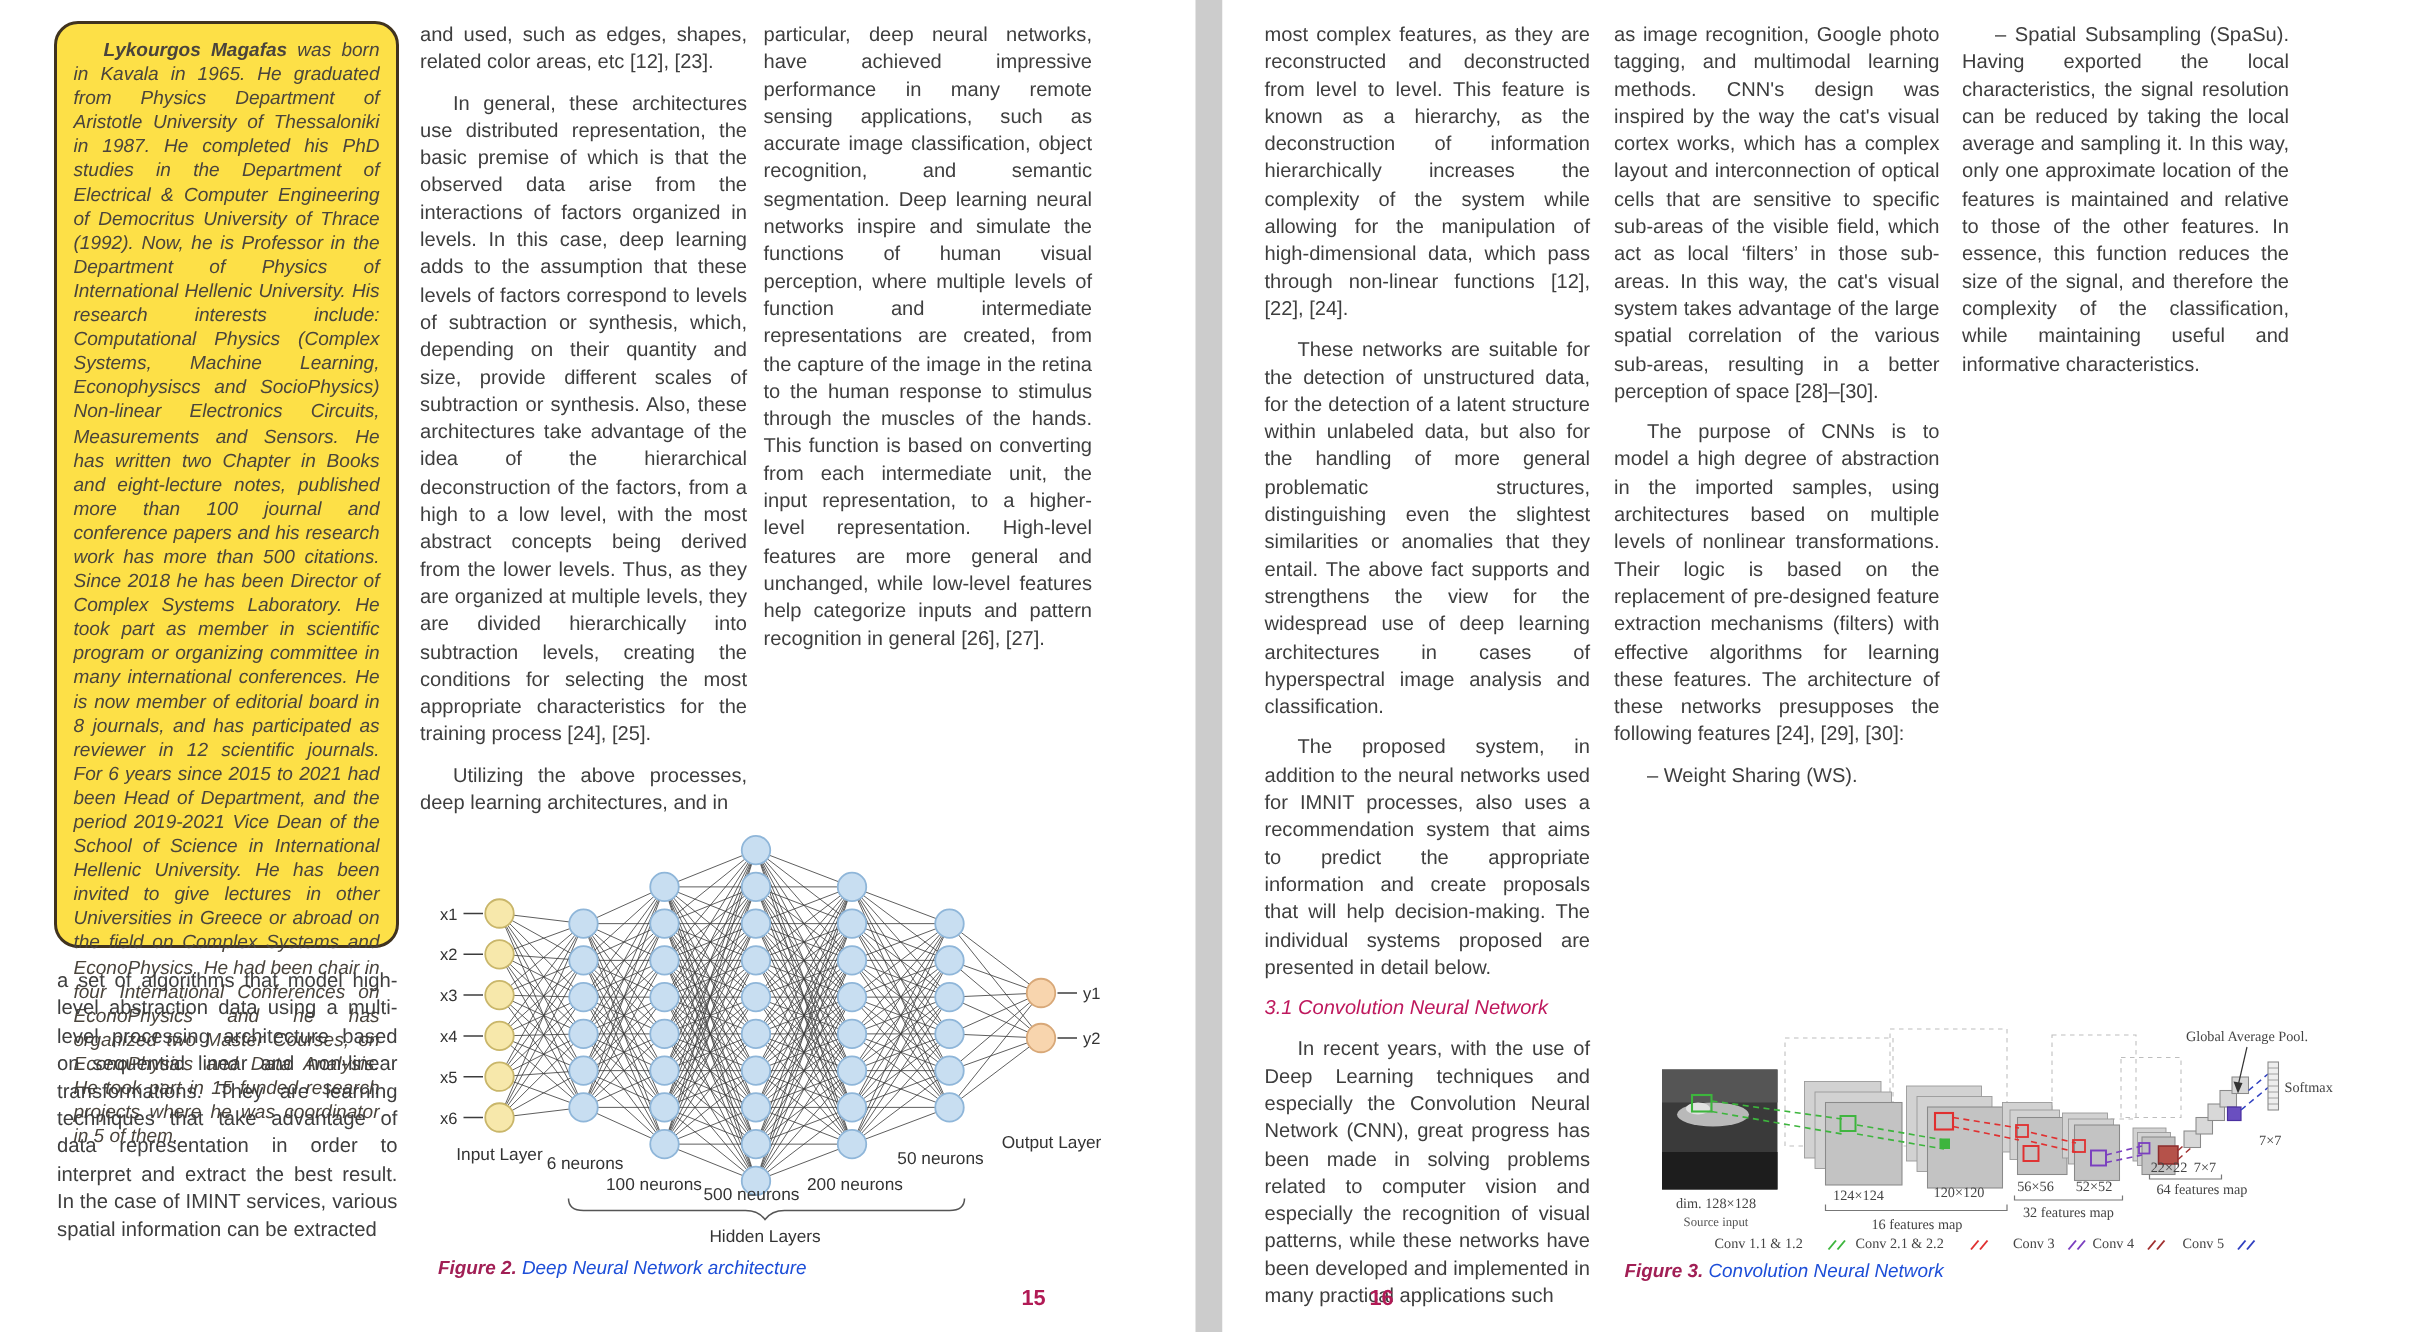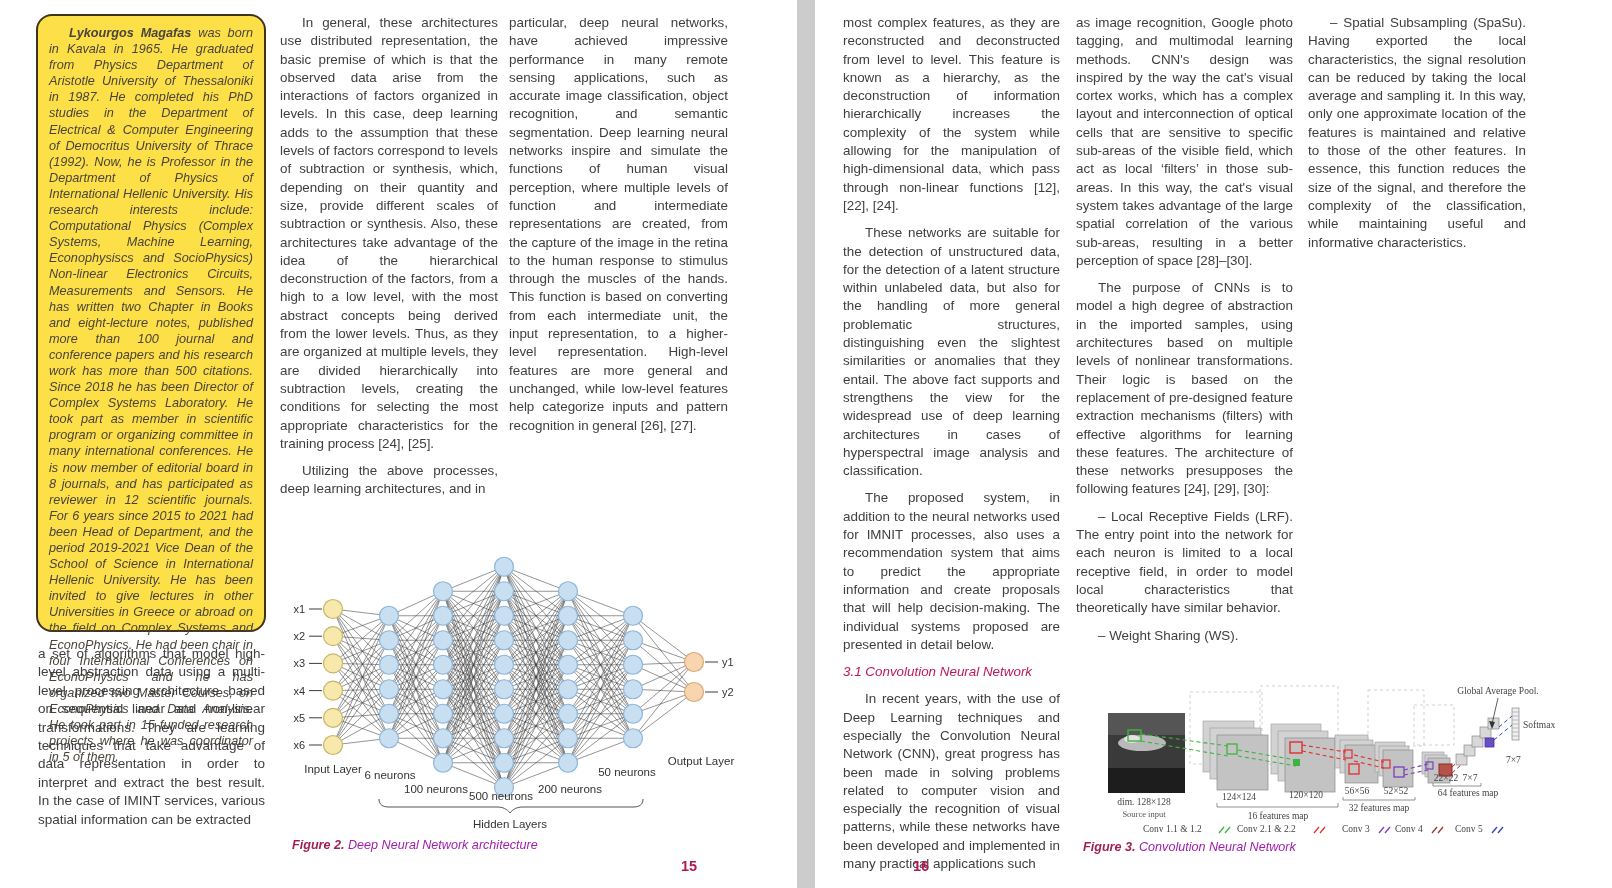--- a/index.html
+++ b/index.html
@@ -36,21 +36,21 @@
   #p16-col2 { left:261px; width:217px; }
   #p16-col3 { left:493px; width:218px; }
 
   .section-heading {
     color:#be185d; font-style:italic; text-align:left;
     margin:3px 0 7px 0; text-indent:0 !important;
   }
 
   .fig-caption { position:absolute; font-size:12.6px; font-style:italic; }
   .fig-caption .cap-label { font-weight:bold; color:#a11f55; }
-  .fig-caption .cap-text  { color:#a21caf;margin-top:12px; }
+  .fig-caption .cap-text  { color:#1d4ed8;margin-top:12px; }
   #fig2-caption { left:292px; top:838px; }
   #fig3-caption { left:268px; top:840px; }
 
   .page-number { position:absolute; font-weight:bold; font-size:14.5px; color:#b11a55;text-align:center; }
   #p15-number { left:681px; top:858px; }
   #p16-number { left:98px;  top:858px; }
 
   #figure2-svg { position:absolute; left:272px; top:533px; }
   .fig2-io    { font:11px "Liberation Sans", sans-serif; fill:#333; }
   .fig2-label { font:11.5px "Liberation Sans", sans-serif; fill:#333; }
@@ -69,20 +69,21 @@
 
   <div id="bio-box">
     <p><span class="bio-name">Lykourgos Magafas</span><span> was born in Kavala in 1965. He graduated from Physics Department of Aristotle University of Thessaloniki in 1987. He completed his PhD studies in the Department of Electrical &amp; Computer Engineering of Democritus University of Thrace (1992). Now, he is Professor in the Department of Physics of International Hellenic University. His research interests include: Computational Physics (Complex Systems, Machine Learning, Econophysiscs and SocioPhysics) Non-linear Electronics Circuits, Measurements and Sensors. He has written two Chapter in Books and eight-lecture notes, published more than 100 journal and conference papers and his research work has more than 500 citations. Since 2018 he has been Director of Complex Systems Laboratory. He took part as member in scientific program or organizing committee in many international conferences. He is now member of editorial board in 8 journals, and has participated as reviewer in 12 scientific journals. For 6 years since 2015 to 2021 had been Head of Department, and the period 2019-2021 Vice Dean of the School of Science in International Hellenic University. He has been invited to give lectures in other Universities in Greece or abroad on the field on Complex Systems and EconoPhysics. He had been chair in four International Conferences on EconoPhysics and he has organized two Master Courses, on EconoPhysics and Data Analysis. He took part in 15 funded research projects where he was coordinator in 5 of them.</span></p>
   </div>
 
   <div id="p15-col1-text">
     <p>a set of algorithms that model high-level abstraction data using a multi-level processing architecture based on sequential linear and non-linear transformations. They are learning techniques that take advantage of data representation in order to interpret and extract the best result. In the case of IMINT services, various spatial information can be extracted</p>
   </div>
 
   <div class="col" id="p15-col2">
+    <p>and used, such as edges, shapes, related color areas, etc [12], [23].</p>
     <p class="ind">In general, these architectures use distributed representation, the basic premise of which is that the observed data arise from the interactions of factors organized in levels. In this case, deep learning adds to the assumption that these levels of factors correspond to levels of subtraction or synthesis, which, depending on their quantity and size, provide different scales of subtraction or synthesis. Also, these architectures take advantage of the idea of the hierarchical deconstruction of the factors, from a high to a low level, with the most abstract concepts being derived from the lower levels. Thus, as they are organized at multiple levels, they are divided hierarchically into subtraction levels, creating the conditions for selecting the most appropriate characteristics for the training process [24], [25].</p>
     <p class="ind">Utilizing the above processes, deep learning architectures, and in</p>
   </div>
 
   <div class="col" id="p15-col3">
     <p>particular, deep neural networks, have achieved impressive performance in many remote sensing applications, such as accurate image classification, object recognition, and semantic segmentation. Deep learning neural networks inspire and simulate the functions of human visual perception, where multiple levels of function and intermediate representations are created, from the capture of the image in the retina to the human response to stimulus through the muscles of the hands. This function is based on converting from each intermediate unit, the input representation, to a higher-level representation. High-level features are more general and unchanged, while low-level features help categorize inputs and pattern recognition in general [26], [27].</p>
   </div>
 
   <svg id="figure2-svg" width="472" height="302" viewBox="0 0 472 302">
       <line x1="61" y1="76" x2="117" y2="82.75" stroke="#3c3c3c" stroke-width="0.55"></line>
@@ -477,21 +478,20 @@
     <p>most complex features, as they are reconstructed and deconstructed from level to level. This feature is known as a hierarchy, as the deconstruction of information hierarchically increases the complexity of the system while allowing for the manipulation of high-dimensional data, which pass through non-linear functions [12], [22], [24].</p>
     <p class="ind">These networks are suitable for the detection of unstructured data, for the detection of a latent structure within unlabeled data, but also for the handling of more general problematic structures, distinguishing even the slightest similarities or anomalies that they entail. The above fact supports and strengthens the view for the widespread use of deep learning architectures in cases of hyperspectral image analysis and classification.</p>
     <p class="ind">The proposed system, in addition to the neural networks used for IMNIT processes, also uses a recommendation system that aims to predict the appropriate information and create proposals that will help decision-making. The individual systems proposed are presented in detail below.</p>
     <p class="section-heading">3.1 Convolution Neural Network</p>
     <p class="ind">In recent years, with the use of Deep Learning techniques and especially the Convolution Neural Network (CNN), great progress has been made in solving problems related to computer vision and especially the recognition of visual patterns, while these networks have been developed and implemented in many practical applications such</p>
   </div>
 
   <div class="col" id="p16-col2">
     <p>as image recognition, Google photo tagging, and multimodal learning methods. CNN's design was inspired by the way the cat's visual cortex works, which has a complex layout and interconnection of optical cells that are sensitive to specific sub-areas of the visible field, which act as local ‘filters’ in those sub-areas. In this way, the cat's visual system takes advantage of the large spatial correlation of the various sub-areas, resulting in a better perception of space [28]–[30].</p>
     <p class="ind">The purpose of CNNs is to model a high degree of abstraction in the imported samples, using architectures based on multiple levels of nonlinear transformations. Their logic is based on the replacement of pre-designed feature extraction mechanisms (filters) with effective algorithms for learning these features. The architecture of these networks presupposes the following features [24], [29], [30]:</p>
-    <p class="ind">–  Local Receptive Fields (LRF). The entry point into the network for each neuron is limited to a local receptive field, in order to model local characteristics that theoretically have similar behavior.</p>
     <p class="ind">–  Weight Sharing (WS).</p>
   </div>
 
   <div class="col" id="p16-col3">
     <p class="ind">–  Spatial Subsampling (SpaSu). Having exported the local characteristics, the signal resolution can be reduced by taking the local average and sampling it. In this way, only one approximate location of the features is maintained and relative to those of the other features. In essence, this function reduces the size of the signal, and therefore the complexity of the classification, while maintaining useful and informative characteristics.</p>
   </div>
 
   <svg id="figure3-svg" width="485" height="192" viewBox="0 0 485 192">
 
     <rect class="ghost" x="112" y="42" width="72" height="72"></rect>

